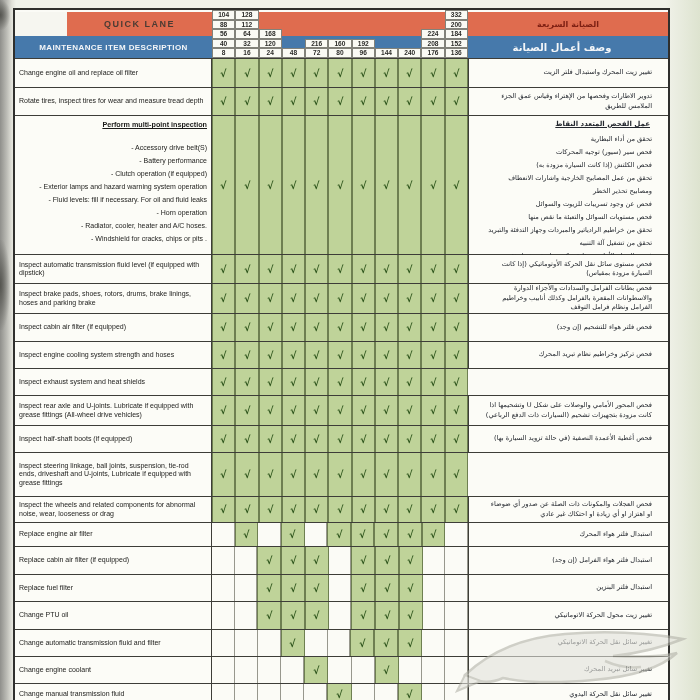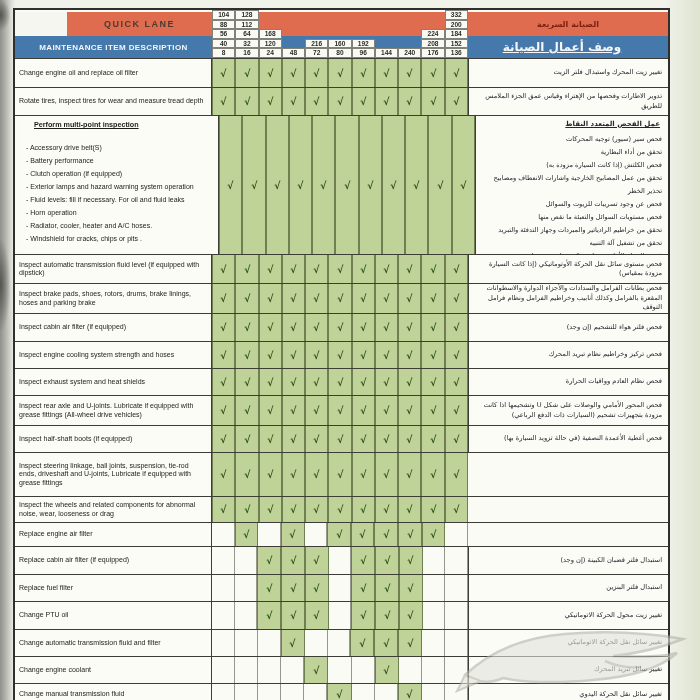--- a/index.html
+++ b/index.html
@@ -19,36 +19,36 @@
   .mid-text{position:absolute;left:0;right:0;top:26px;height:22px;display:flex;align-items:center;justify-content:center;
     font-size:8px;font-weight:bold;letter-spacing:.4px;color:#f4f6f8;}
   .num-grid{position:relative;width:256px;flex:none;display:flex;}
   .num-col{flex:1;display:flex;flex-direction:column;justify-content:flex-end;}
   .num-cell{height:9.6px;box-sizing:border-box;background:#fafaf4;border:0.7px solid #82827a;
     font-size:6.6px;font-weight:bold;line-height:8.4px;text-align:center;color:#2b2b28;}
   .hdr-ar{position:relative;flex:1;text-align:right;}
   .hdr-ar .ar-top{position:absolute;left:0;right:0;top:2px;height:24px;display:flex;align-items:center;justify-content:center;
     font-family:"DejaVu Sans",sans-serif;font-size:8px;font-weight:bold;color:#7e2013;}
   .hdr-ar .ar-bot{position:absolute;left:0;right:12px;top:26px;height:22px;display:flex;align-items:center;justify-content:center;
-    font-family:"DejaVu Sans",sans-serif;font-size:12px;font-weight:bold;color:#f4f6f8;text-decoration:underline;}
+    font-family:"DejaVu Sans",sans-serif;font-size:10px;font-weight:bold;color:#f4f6f8;}
   
   .brow{display:flex;border-top:1px solid #3d3d38;box-sizing:border-box;}
   .cell-en{width:197px;flex:none;box-sizing:border-box;border-right:1px solid #3d3d38;background:#fcfcf7;
     display:flex;align-items:center;font-size:7px;line-height:1.18;color:#1c1c1a;padding:1px 4px;}
-  .cell-en.multi{flex-direction:column;align-items:flex-start;justify-content:flex-start;padding-top:4px;margin-left:7px;}
+  .cell-en.multi{flex-direction:column;align-items:flex-end;justify-content:flex-start;padding-top:4px;}
   .mp-head{font-weight:bold;text-decoration:underline;font-size:7.2px;margin:1px 0 13px 8px;}
   .mp-item{line-height:12.9px;font-size:7px;}
   .checks{width:256px;flex:none;display:flex;}
   .ccell{flex:1;box-sizing:border-box;display:flex;align-items:center;justify-content:center;}
   .ccell.on{background:#bfd399;border-right:0.8px solid #6e7f51;border-left:0.2px solid #6e7f51;}
   .ccell.off{background:#fbfbf6;border-right:0.8px solid #97978d;}
   .tick{font-family:"DejaVu Sans",sans-serif;font-size:10px;font-weight:bold;color:#2e551c;transform:rotate(-3deg);}
   .cell-ar{flex:1;box-sizing:border-box;border-left:1px solid #3d3d38;background:#fcfcf7;
     display:flex;align-items:center;font-family:"DejaVu Sans",sans-serif;font-size:6.7px;line-height:1.4;
-    color:#23272e;padding:1px 6px;text-align:right;}
+    color:#23272e;padding:1px 16px;text-align:right;}
   .cell-ar.multi{flex-direction:column;align-items:stretch;justify-content:flex-start;padding-top:4px;}
   .mp-head-ar{font-weight:bold;text-decoration:underline;font-size:7px;margin:0 2px 3px 0;text-align:right;}
   .mp-item-ar{line-height:13px;font-size:6.6px;text-align:right;}
   
   .wm{position:absolute;left:455px;top:625px;width:235px;height:72px;opacity:.6;pointer-events:none;z-index:6;}
 </style>
 </head>
 <body>
 
 <div class="page">
@@ -244,22 +244,22 @@
             </div>
             <div class="ccell on">
               <span class="tick">√</span>
             </div>
             <div class="ccell on">
               <span class="tick">√</span>
             </div>
           </div>
           <div class="cell-ar multi" dir="rtl">
             <div class="mp-head-ar">عمل الفحص المتعدد النقاط</div>
+            <div class="mp-item-ar">تحقق من أداء البطارية</div>
             <div class="mp-item-ar">فحص سير (سيور) توجيه المحركات</div>
-            <div class="mp-item-ar">تحقق من أداء البطارية</div>
             <div class="mp-item-ar">فحص الكلتش (إذا كانت السيارة مزودة به)</div>
             <div class="mp-item-ar">تحقق من عمل المصابيح الخارجية واشارات الانعطاف ومصابيح تحذير الخطر</div>
             <div class="mp-item-ar">فحص عن وجود تسريبات للزيوت والسوائل</div>
             <div class="mp-item-ar">فحص مستويات السوائل والتعبئة ما نقص منها</div>
             <div class="mp-item-ar">تحقق من خراطيم الرادياتير والمبردات وجهاز التدفئة والتبريد</div>
             <div class="mp-item-ar">تحقق من تشغيل آلة التنبيه</div>
             <div class="mp-item-ar">فحص الزجاج الأمامي بحثا عن كسور او خدوش او نقر</div>
           </div>
         </div>
         <div class="brow" style="height: 29px;">
@@ -448,21 +448,20 @@
             <div class="ccell on">
               <span class="tick">√</span>
             </div>
             <div class="ccell on">
               <span class="tick">√</span>
             </div>
             <div class="ccell on">
               <span class="tick">√</span>
             </div>
           </div>
-          <div class="cell-ar" dir="rtl">فحص نظام العادم وواقيات الحرارة</div>
         </div>
         <div class="brow" style="height: 30px;">
           <div class="cell-en">Inspect rear axle and U-joints. Lubricate if equipped with grease fittings (All-wheel drive vehicles)</div>
           <div class="checks">
             <div class="ccell on">
               <span class="tick">√</span>
             </div>
             <div class="ccell on">
               <span class="tick">√</span>
             </div>
@@ -603,20 +602,21 @@
             <div class="ccell on">
               <span class="tick">√</span>
             </div>
             <div class="ccell on">
               <span class="tick">√</span>
             </div>
             <div class="ccell on">
               <span class="tick">√</span>
             </div>
           </div>
+          <div class="cell-ar" dir="rtl">فحص العجلات والمكونات ذات الصلة عن صدور أي ضوضاء او اهتزاز او أي زيادة او احتكاك غير عادي</div>
         </div>
         <div class="brow" style="height: 24px;">
           <div class="cell-en">Replace engine air filter</div>
           <div class="checks">
             <div class="ccell off"></div>
             <div class="ccell on">
               <span class="tick">√</span>
             </div>
             <div class="ccell off"></div>
             <div class="ccell on">
@@ -633,20 +633,21 @@
               <span class="tick">√</span>
             </div>
             <div class="ccell on">
               <span class="tick">√</span>
             </div>
             <div class="ccell on">
               <span class="tick">√</span>
             </div>
             <div class="ccell off"></div>
           </div>
+          <div class="cell-ar" dir="rtl">استبدال فلتر هواء المحرك</div>
         </div>
         <div class="brow" style="height: 28px;">
           <div class="cell-en">Replace cabin air filter (if equipped)</div>
           <div class="checks">
             <div class="ccell off"></div>
             <div class="ccell off"></div>
             <div class="ccell on">
               <span class="tick">√</span>
             </div>
             <div class="ccell on">
@@ -661,21 +662,21 @@
             </div>
             <div class="ccell on">
               <span class="tick">√</span>
             </div>
             <div class="ccell on">
               <span class="tick">√</span>
             </div>
             <div class="ccell off"></div>
             <div class="ccell off"></div>
           </div>
-          <div class="cell-ar" dir="rtl">استبدال فلتر قضبان الكبينة (إن وجد)</div>
+          <div class="cell-ar" dir="rtl">استبدال فلتر هواء الفرامل (إن وجد)</div>
         </div>
         <div class="brow" style="height: 27px;">
           <div class="cell-en">Replace fuel filter</div>
           <div class="checks">
             <div class="ccell off"></div>
             <div class="ccell off"></div>
             <div class="ccell on">
               <span class="tick">√</span>
             </div>
             <div class="ccell on">

